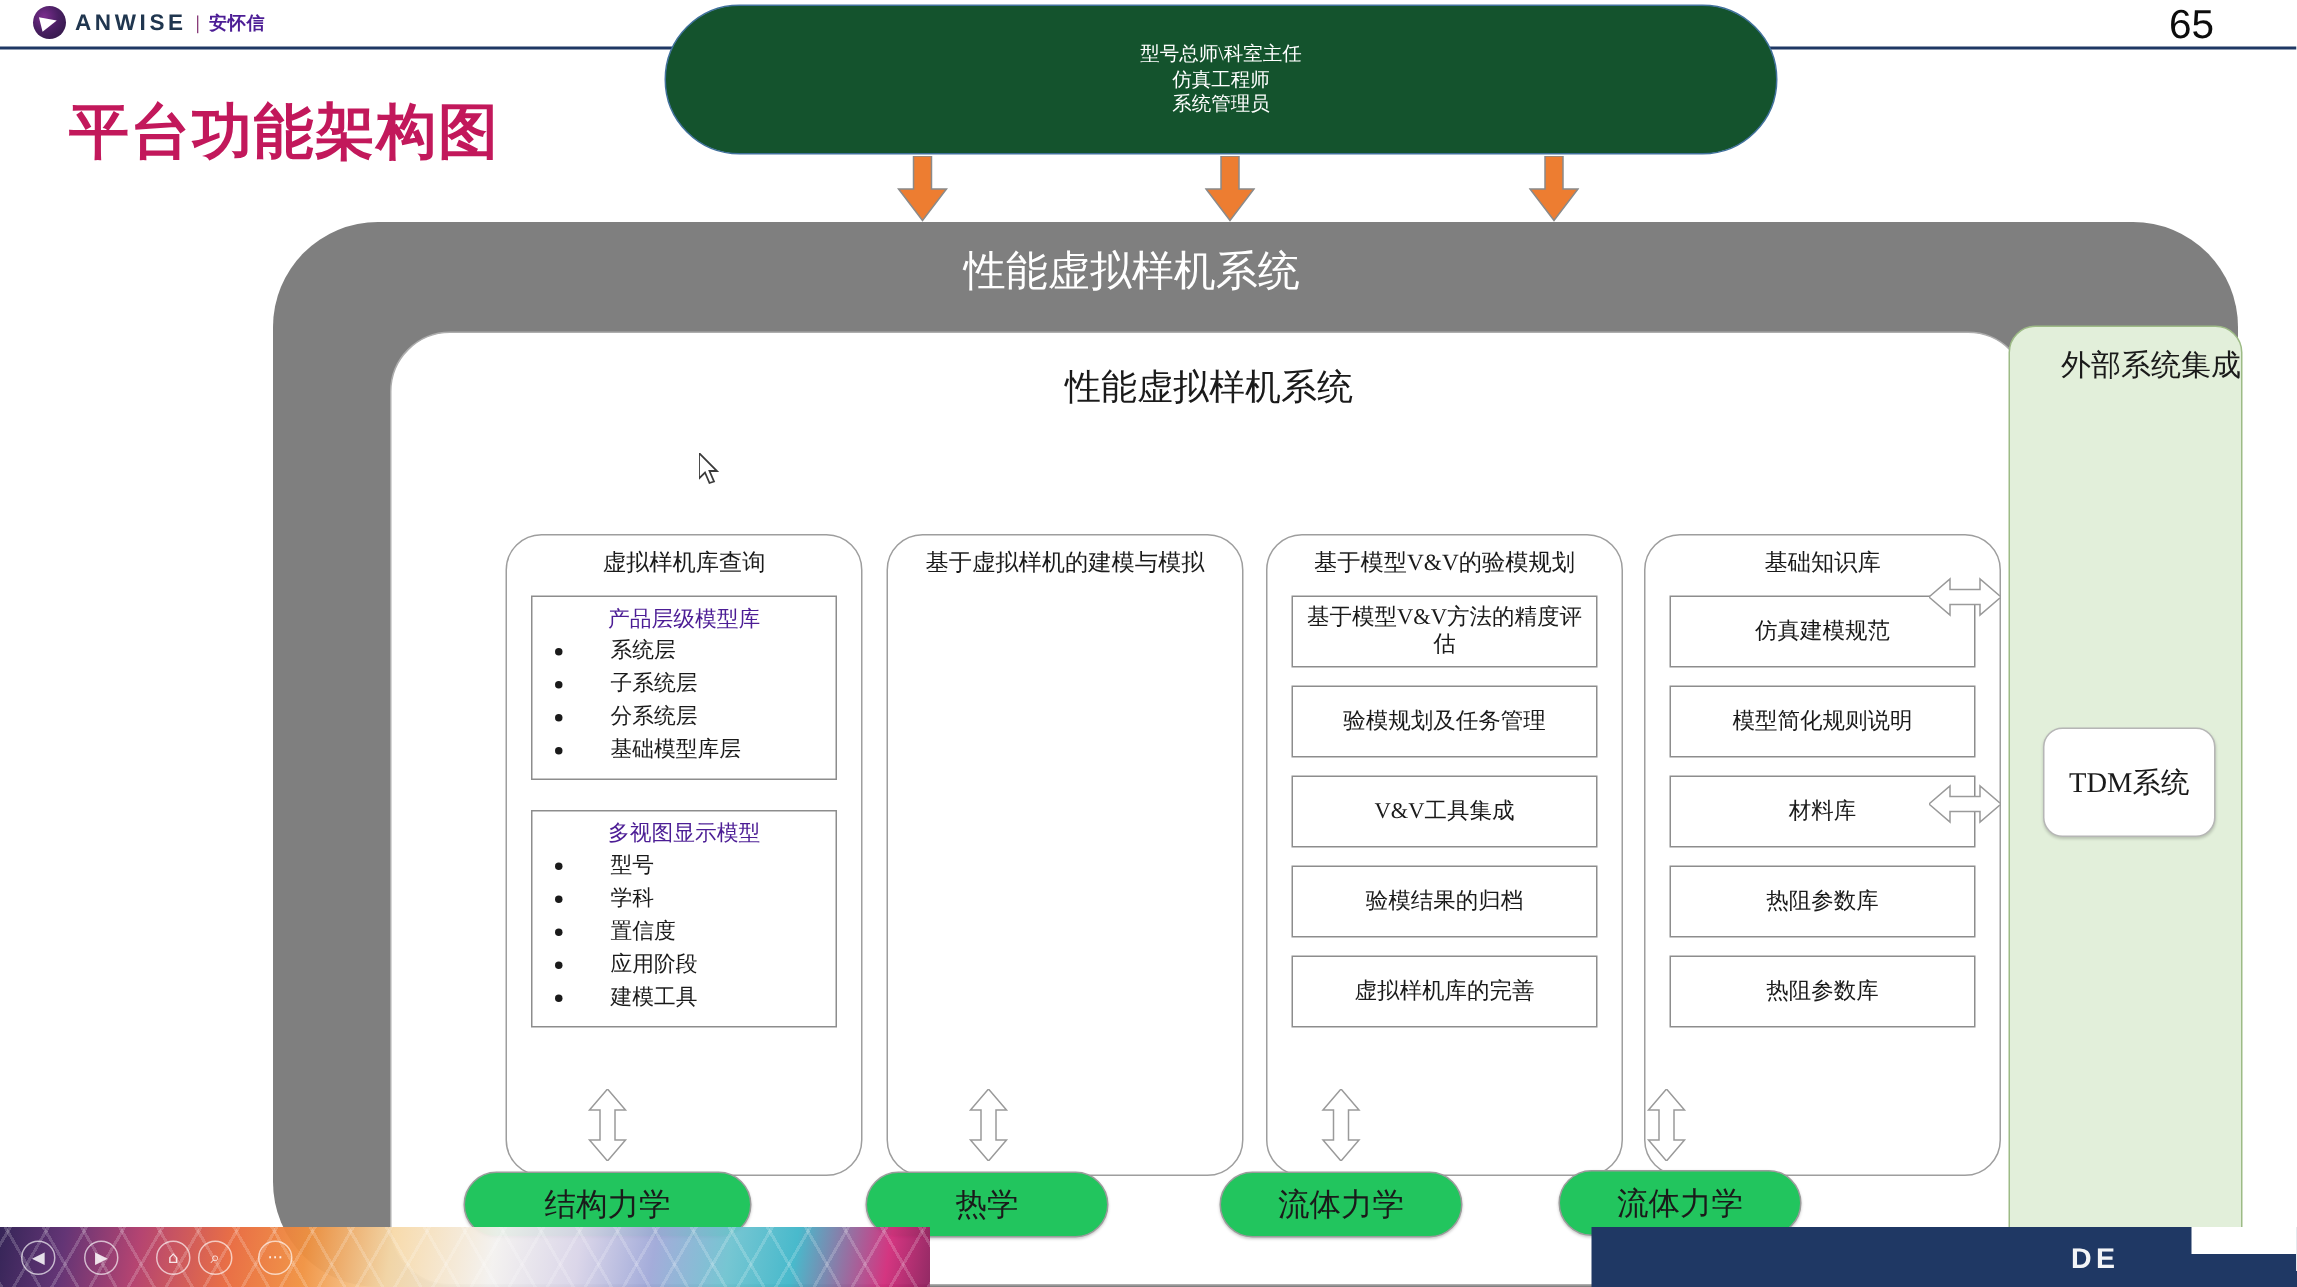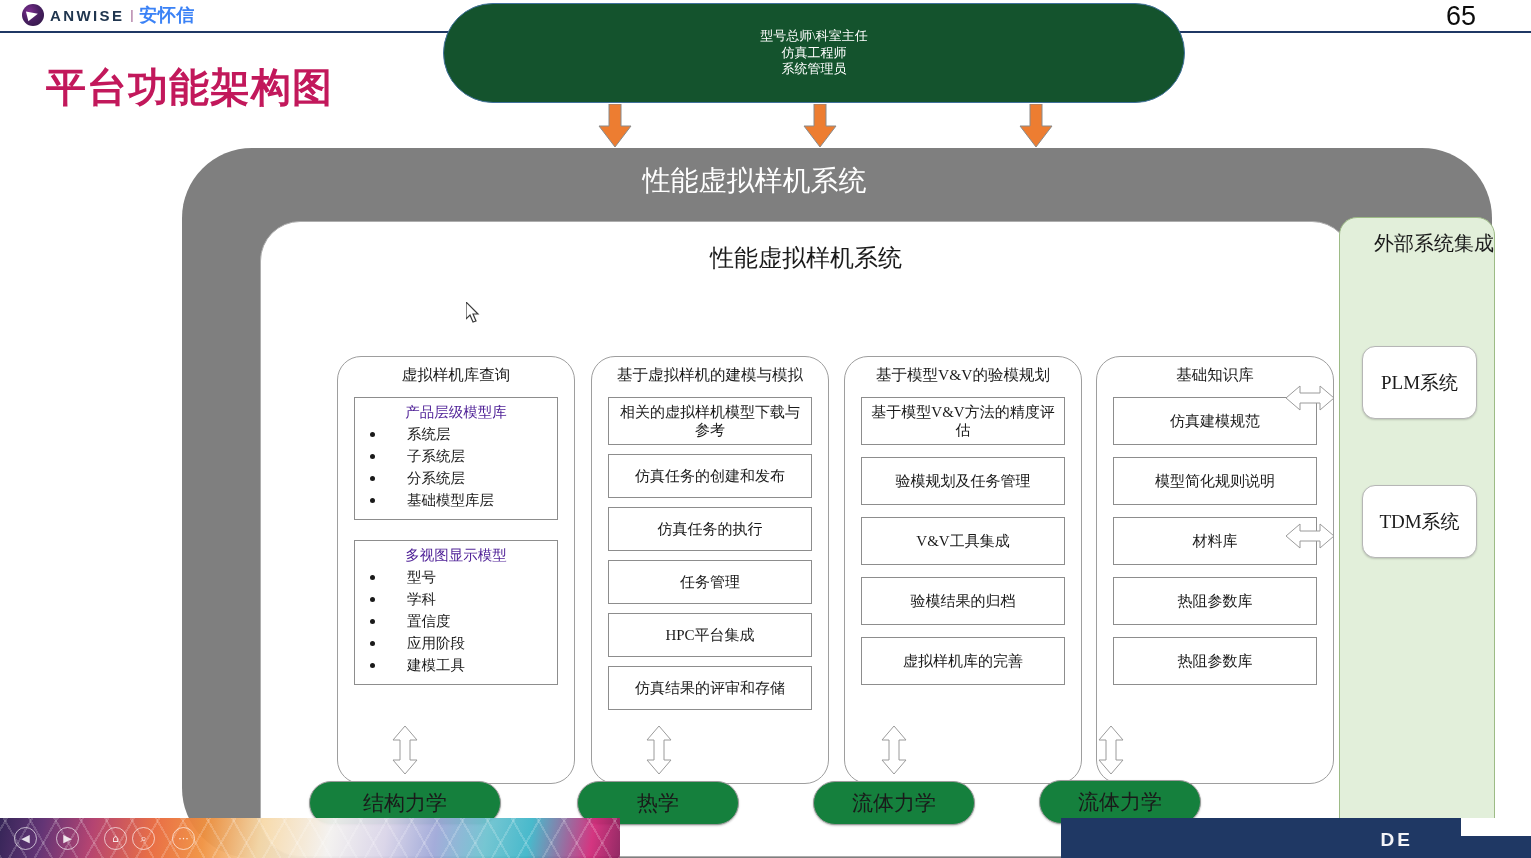--- a/index.html
+++ b/index.html
@@ -40,21 +40,21 @@
     transform: rotate(-14deg);
   }
   .logo-en {
     font-family: "Liberation Sans", sans-serif;
     font-weight: bold; font-size: 15px; letter-spacing: 2.4px;
     color: #20364f;
   }
   .logo-sep { color: #8a3e7a; font-size: 13px; font-weight: bold; }
   .logo-cn {
     font-family: Liberation Serif, serif;
-    font-weight: bold; font-size: 18px; color: #3b82f6; letter-spacing: .5px;
+    font-weight: bold; font-size: 12px; color: #4c1d95; letter-spacing: .5px;
   }
   .page-no {
     position: absolute; right: 55px; top: 1px;
     font-family: "Liberation Sans", sans-serif;
     font-size: 27px; color: #0c0c0c;
   }
 
   
   .slide-title {
     position: absolute; left: 46px; top: 60px;
@@ -190,21 +190,21 @@
   }
 
   
   .warrow { position: absolute; }
   .warrow svg { display: block; }
 
   
   .disc {
     position: absolute;
     height: 44px;
-    background: #15803d;
+    background: #22c55e;
     border: 1px solid #9b9b9b;
     border-radius: 22px;
     display: flex; align-items: center; justify-content: center;
     font-size: 21px; color: #1a1a1a;
     box-shadow: 0 1px 2px rgba(0,0,0,.22);
   }
 
   
   .taskbar {
     position: absolute; left: 0; bottom: 0; width: 1531px; height: 40px;
@@ -318,28 +318,20 @@
               <li>置信度</li>
               <li>应用阶段</li>
               <li>建模工具</li>
             </ul>
           </div>
         </div>
       </div>
 
       <div class="col" style="left:330px;">
         <div class="col-title">基于虚拟样机的建模与模拟</div>
-        <div class="col-body" style="gap:9px;">
-          <div class="itembox two-line">相关的虚拟样机模型下载与参考</div>
-          <div class="itembox">仿真任务的创建和发布</div>
-          <div class="itembox">仿真任务的执行</div>
-          <div class="itembox">任务管理</div>
-          <div class="itembox">HPC平台集成</div>
-          <div class="itembox">仿真结果的评审和存储</div>
-        </div>
       </div>
 
       <div class="col" style="left:583px;">
         <div class="col-title">基于模型V&amp;V的验模规划</div>
         <div class="col-body" style="gap:12px;">
           <div class="itembox two-line">基于模型V&amp;V方法的精度评估</div>
           <div class="itembox" style="min-height:48px;">验模规划及任务管理</div>
           <div class="itembox" style="min-height:48px;">V&amp;V工具集成</div>
           <div class="itembox" style="min-height:48px;">验模结果的归档</div>
           <div class="itembox" style="min-height:48px;">虚拟样机库的完善</div>
@@ -354,21 +346,20 @@
           <div class="itembox" style="min-height:48px;">材料库</div>
           <div class="itembox" style="min-height:48px;">热阻参数库</div>
           <div class="itembox" style="min-height:48px;">热阻参数库</div>
         </div>
       </div>
 
     </div>
 
     <div class="ext-panel">
       <div class="ext-title">外部系统集成</div>
-      <div class="ext-item" style="top:128px;">PLM系统</div>
       <div class="ext-item" style="top:267px;">TDM系统</div>
     </div>
 
     <div class="warrow" style="left:1104px; top:235px;">
       <svg width="48" height="30" viewBox="0 0 48 30">
         <polygon points="0,15 14,3 14,10 34,10 34,3 48,15 34,27 34,20 14,20 14,27" fill="#ffffff" stroke="#9a9a9a" stroke-width="1"></polygon>
       </svg>
     </div>
     <div class="warrow" style="left:1104px; top:373px;">
       <svg width="48" height="30" viewBox="0 0 48 30">

